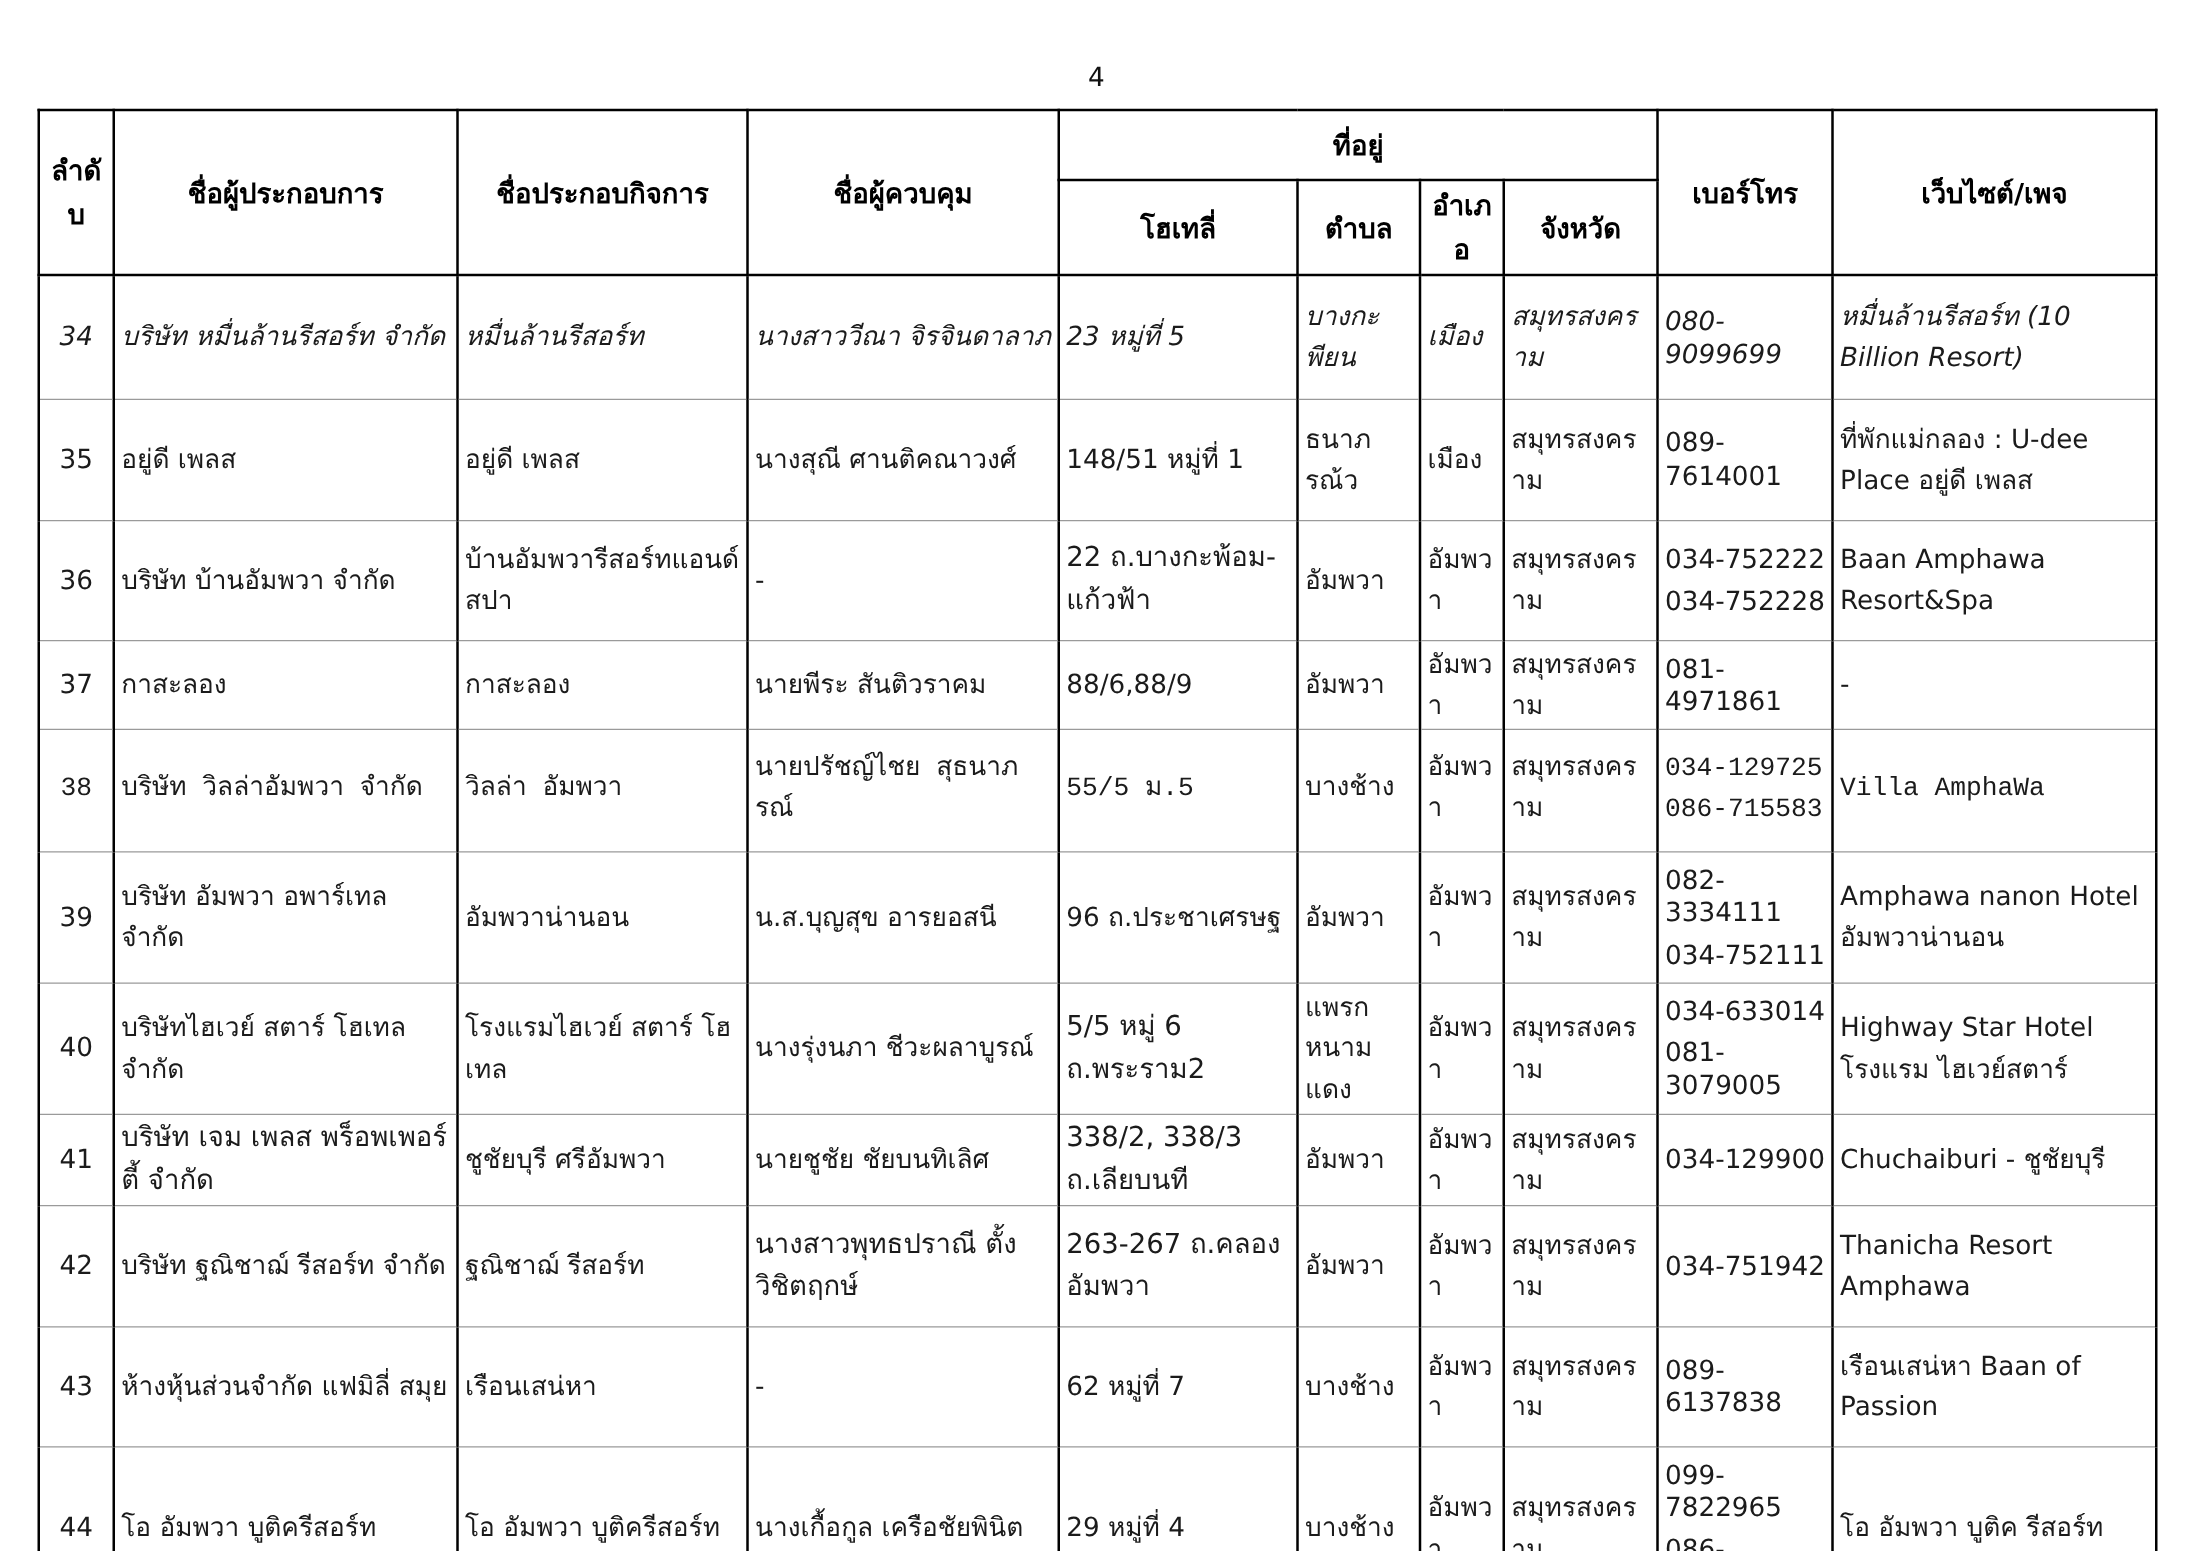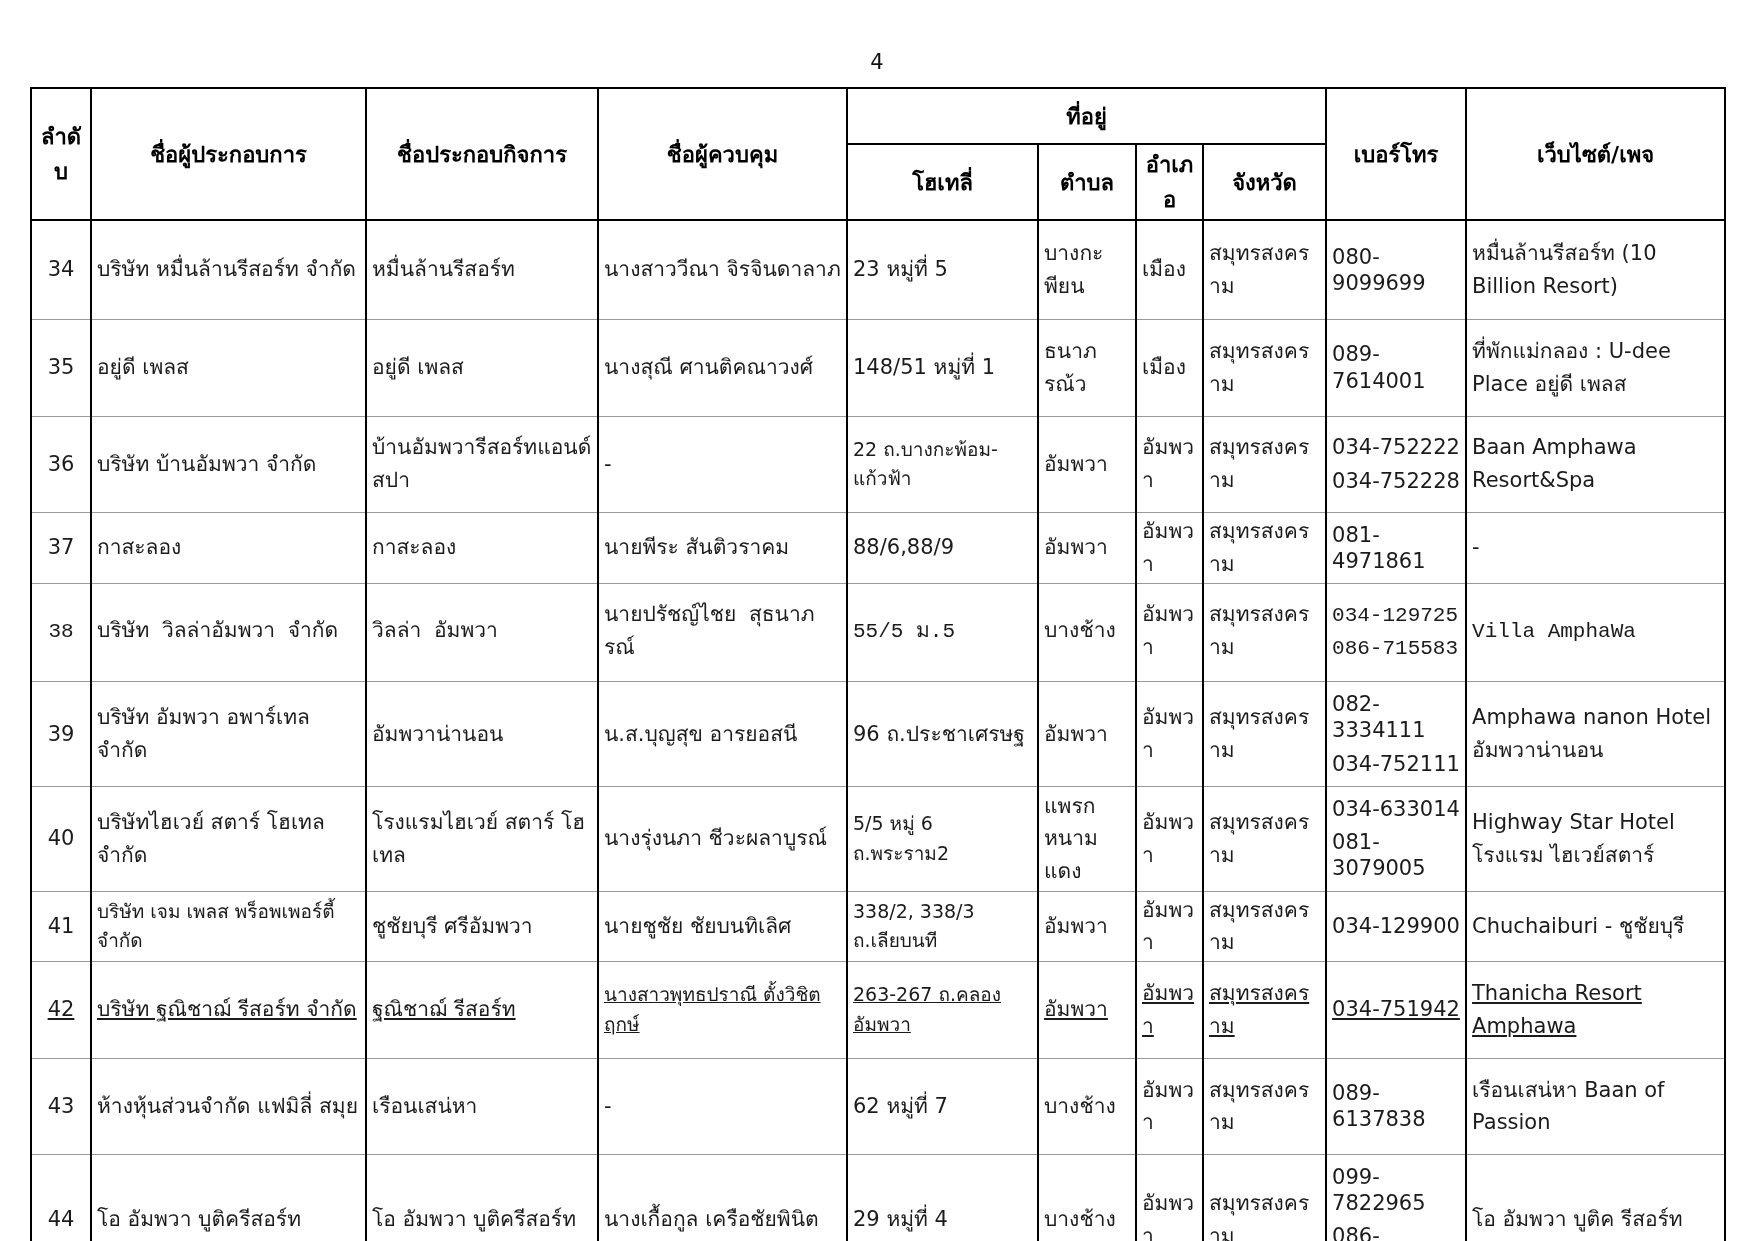--- a/index.html
+++ b/index.html
@@ -41,21 +41,21 @@
     text-align:center;
     color:#000;
     padding:2px 4px;
   }
   thead tr.h1 th{height:50px;}
   thead tr.h2 th{height:40px;}
   tbody td{border-top:1px solid #9a9a9a;border-bottom:1px solid #9a9a9a;}
   tbody tr:first-child td{border-top:2px solid #000;}
   tbody tr:last-child td{border-bottom:3px solid #000;}
   td.num{text-align:center;}
-  td.sm{font-size:19px;margin-left:14px;}
+  td.sm{font-size:22px;margin-left:14px;}
   .phone{margin:7px 0;line-height:1.25;}
   td{line-height:1.55;}
 </style>
 </head>
 <body>
 
 <div class="page">
   <div class="page-number">4</div>
 
   <table class="doc">
@@ -82,21 +82,21 @@
         <th rowspan="2">เว็บไซต์/เพจ</th>
       </tr>
       <tr class="h2">
         <th>โฮเทลี่</th>
         <th>ตำบล</th>
         <th>อำเภอ</th>
         <th>จังหวัด</th>
       </tr>
     </thead>
     <tbody id="rows">
-        <tr style="height: 99px;">
+        <tr style="height: 99px; font-style: italic;">
           <td class="num">34</td>
           <td>บริษัท หมื่นล้านรีสอร์ท จำกัด</td>
           <td>หมื่นล้านรีสอร์ท</td>
           <td>นางสาววีณา จิรจินดาลาภ</td>
           <td>23 หมู่ที่ 5</td>
           <td>บางกะพียน</td>
           <td>เมือง</td>
           <td>สมุทรสงคราม</td>
           <td>
             <div class="phone">080-9099699</div>
@@ -198,21 +198,21 @@
           <td>นายชูชัย ชัยบนทิเลิศ</td>
           <td class="sm">338/2, 338/3 ถ.เลียบนที</td>
           <td>อัมพวา</td>
           <td>อัมพวา</td>
           <td>สมุทรสงคราม</td>
           <td>
             <div class="phone">034-129900</div>
           </td>
           <td>Chuchaiburi - ชูชัยบุรี</td>
         </tr>
-        <tr style="height: 97px; text-decoration: underline;">
+        <tr style="height: 97px;">
           <td class="num">42</td>
           <td>บริษัท ฐณิชาฌ์ รีสอร์ท จำกัด</td>
           <td>ฐณิชาฌ์ รีสอร์ท</td>
           <td class="sm">นางสาวพุทธปราณี ตั้งวิชิตฤกษ์</td>
           <td class="sm">263-267 ถ.คลองอัมพวา</td>
           <td>อัมพวา</td>
           <td>อัมพวา</td>
           <td>สมุทรสงคราม</td>
           <td>
             <div class="phone">034-751942</div>

